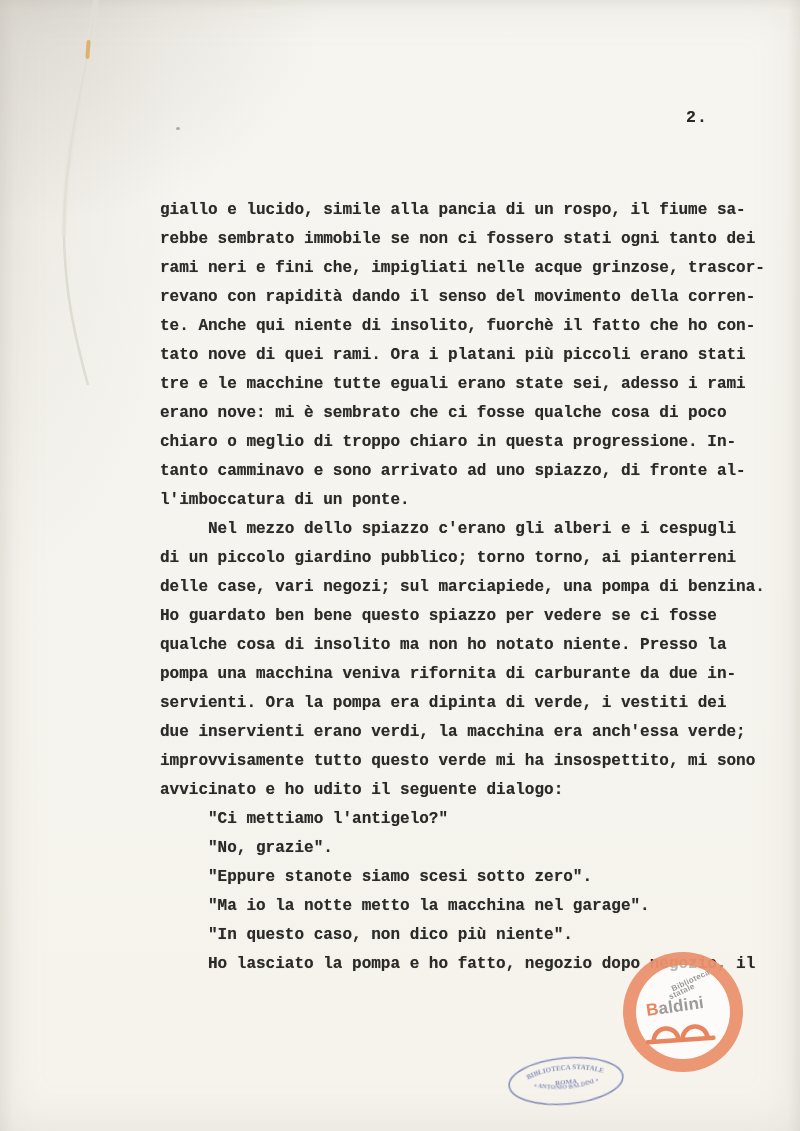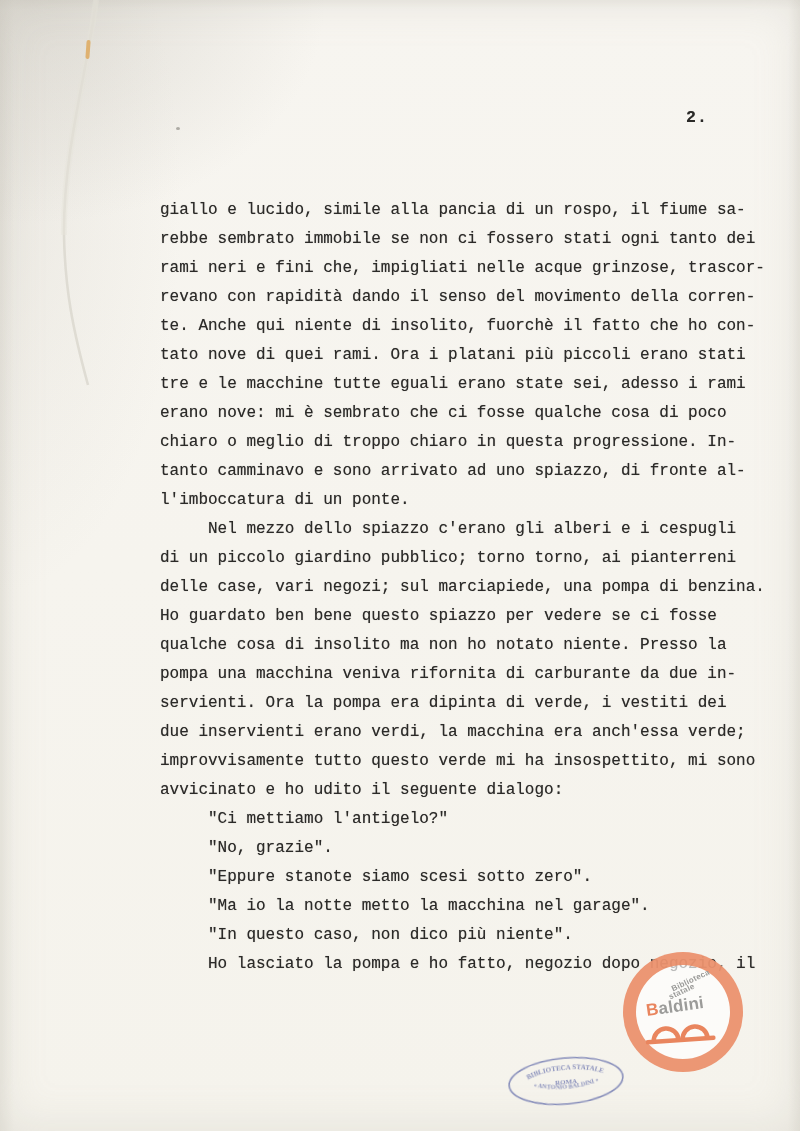--- a/index.html
+++ b/index.html
@@ -25,21 +25,21 @@
   }
   .speck{position:absolute;left:176px;top:127px;width:4px;height:3px;background:#6a675f;border-radius:50%;opacity:.5;}
   .page-number{
     position:absolute;left:686px;top:108px;
     font-size:16.5px;font-weight:bold;color:#2b2a28;
     text-shadow:0 0 .6px rgba(43,42,40,.6);
     letter-spacing:1px;
   }
   .typewritten{
     position:absolute;left:160px;top:196px;
-    font-size:16px;line-height:29px;font-weight:normal;
+    font-size:16px;line-height:29px;font-weight:bold;
     color:#2b2a28;white-space:pre;
     text-shadow:0 0 .7px rgba(43,42,40,.55);
   }
   .typewritten .tline{height:29px;}
   
   .logo{position:absolute;left:618px;top:947px;width:130px;height:130px;}
   .logo-ring{
     position:absolute;left:5px;top:5px;width:94px;height:94px;
     border:13px solid rgba(233,133,93,.85);border-radius:50%;
     background:rgba(255,255,255,.68);

